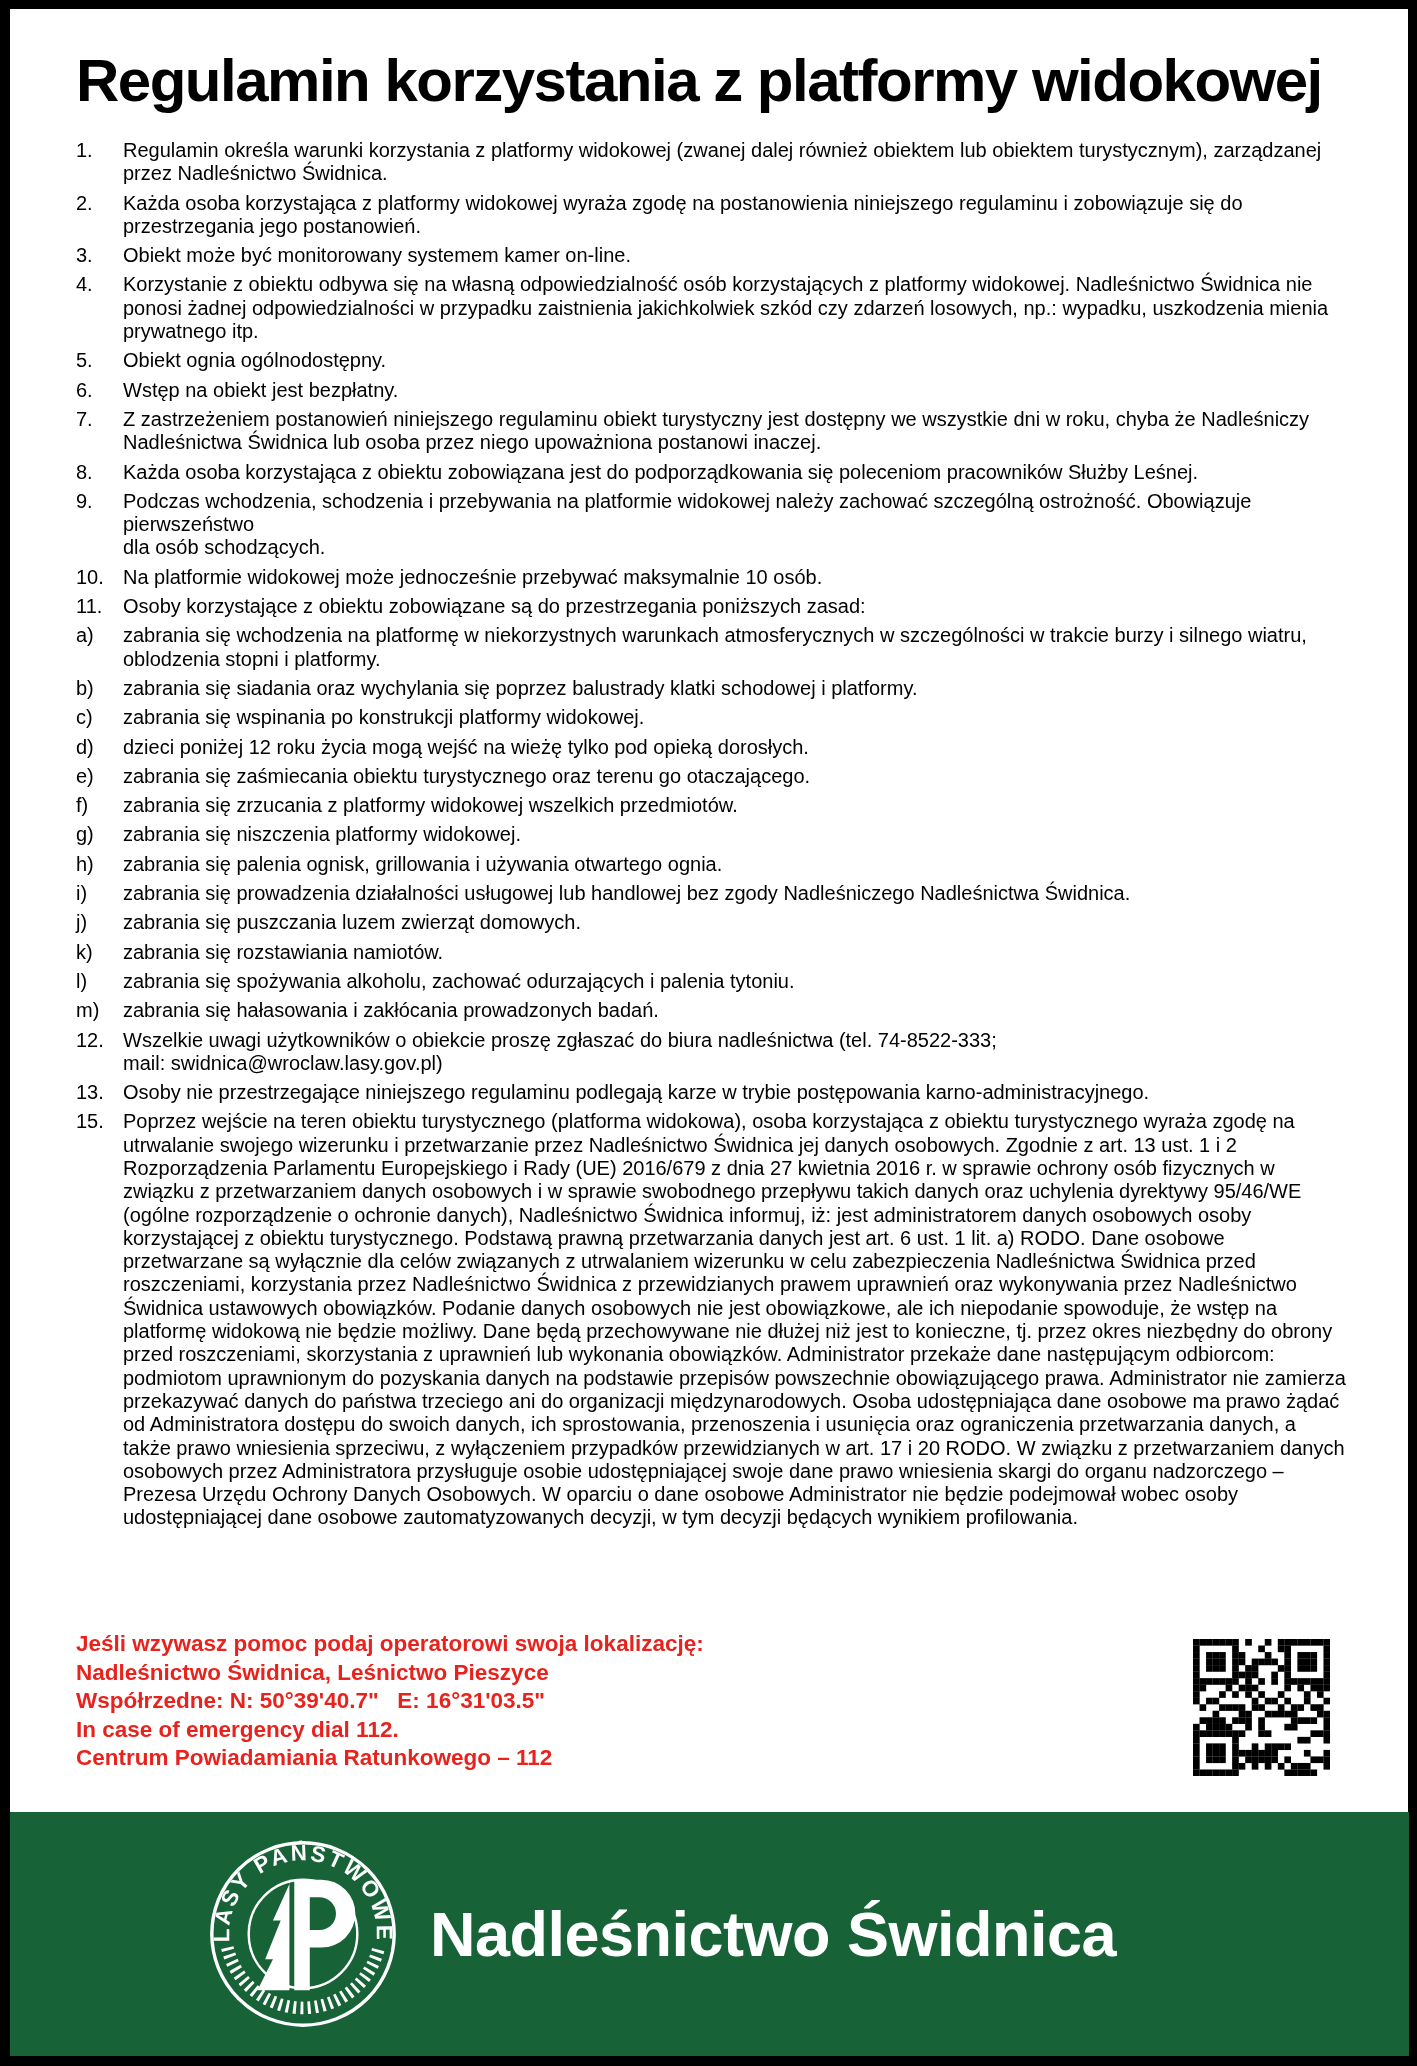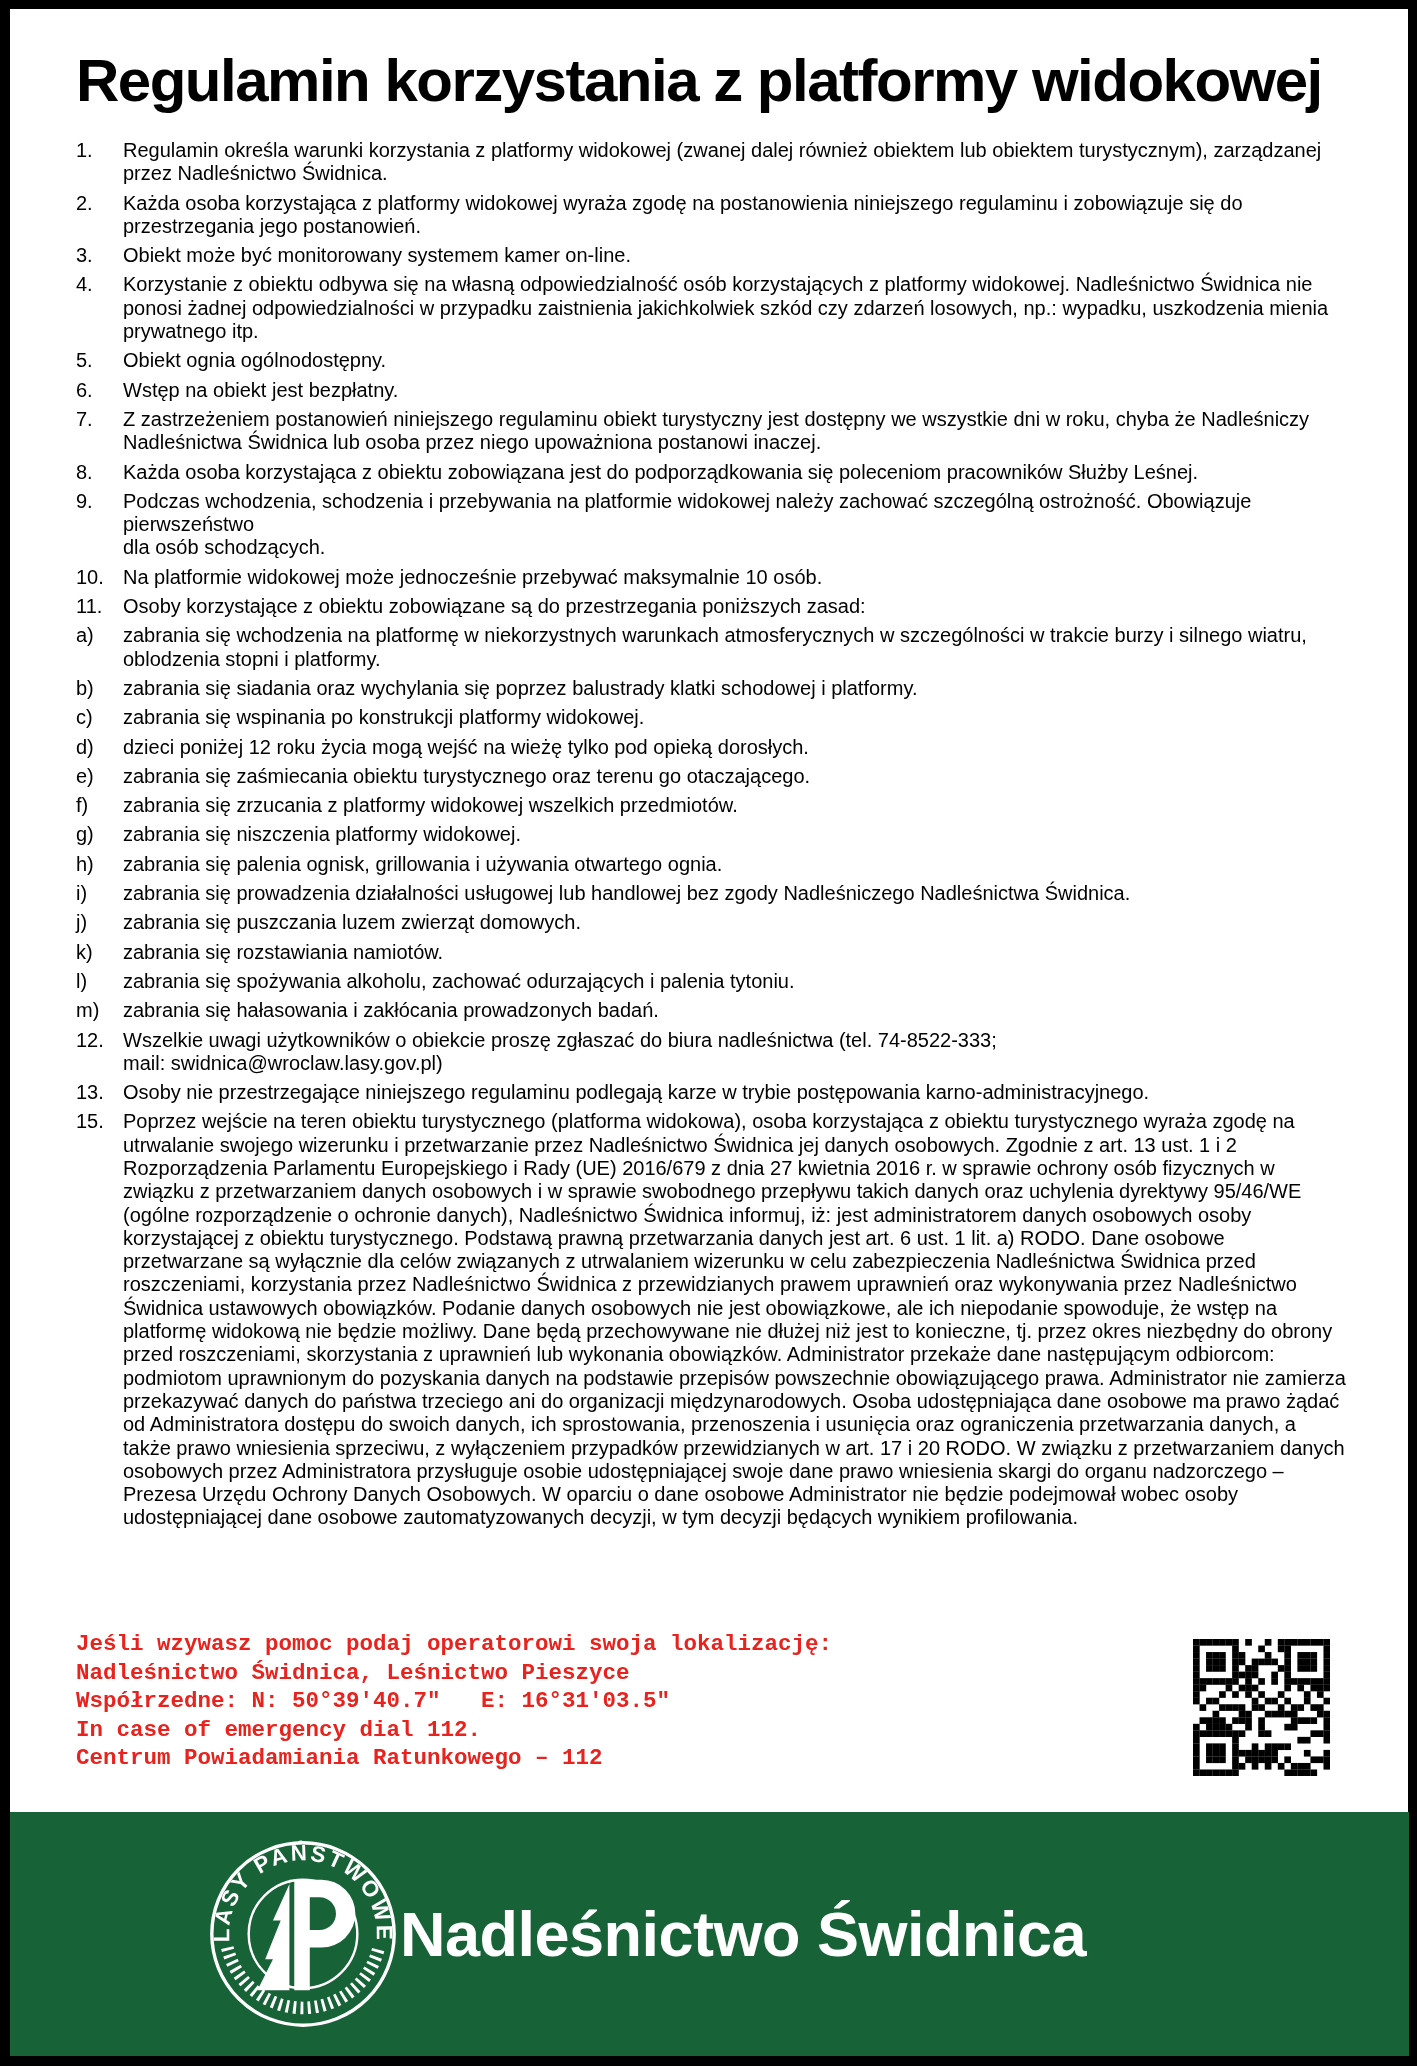--- a/index.html
+++ b/index.html
@@ -5,25 +5,25 @@
   html,body{margin:0;padding:0;background:#444;}
   .page{position:relative;width:1417px;height:2066px;background:#000;font-family:"Liberation Sans",sans-serif;margin:0 auto;overflow:hidden;}
   .sheet{position:absolute;left:10px;top:9px;right:9px;bottom:10px;background:#ffffff;}
   .content{padding:40px 62px 0 66px;}
   .title{font-size:60px;line-height:1.05;font-weight:bold;color:#000;margin:0 0 27px 0;letter-spacing:-1.5px;}
   .rules{margin:0;padding:0;}
   .rule{display:flex;margin:0 0 6px 0;font-size:20px;line-height:23.3px;color:#000;}
   .rule .marker{flex:0 0 47px;}
   .rule .text{flex:1;white-space:pre-line;}
   .emergency{position:absolute;left:66px;top:1621px;width:1040px;color:#e8231d;font-weight:bold;font-size:22.5px;line-height:28.6px;}
-  .emergency .eline{white-space:pre-line;font-family:Liberation Mono, monospace;}
+  .emergency .eline{white-space:pre-line;}
   .qr{position:absolute;left:1183px;top:1630px;width:137px;height:137px;}
   .footer{position:absolute;left:0;right:-1px;bottom:0;height:244px;background:#176237;display:flex;align-items:center;}
   .logo{width:194px;height:194px;margin-left:196px;flex:0 0 auto;}
-  .org-name{color:#ffffff;font-size:63px;font-weight:bold;white-space:nowrap;letter-spacing:-0.5px;}
+  .org-name{color:#ffffff;font-size:63px;font-weight:bold;margin-left:30px;white-space:nowrap;letter-spacing:-0.5px;}
 </style>
 </head>
 <body>
 
 <div class="page">
   <div class="sheet">
 
     <div class="content">
       <h1 class="title">Regulamin korzystania z platformy widokowej</h1>
       <div class="rules">

